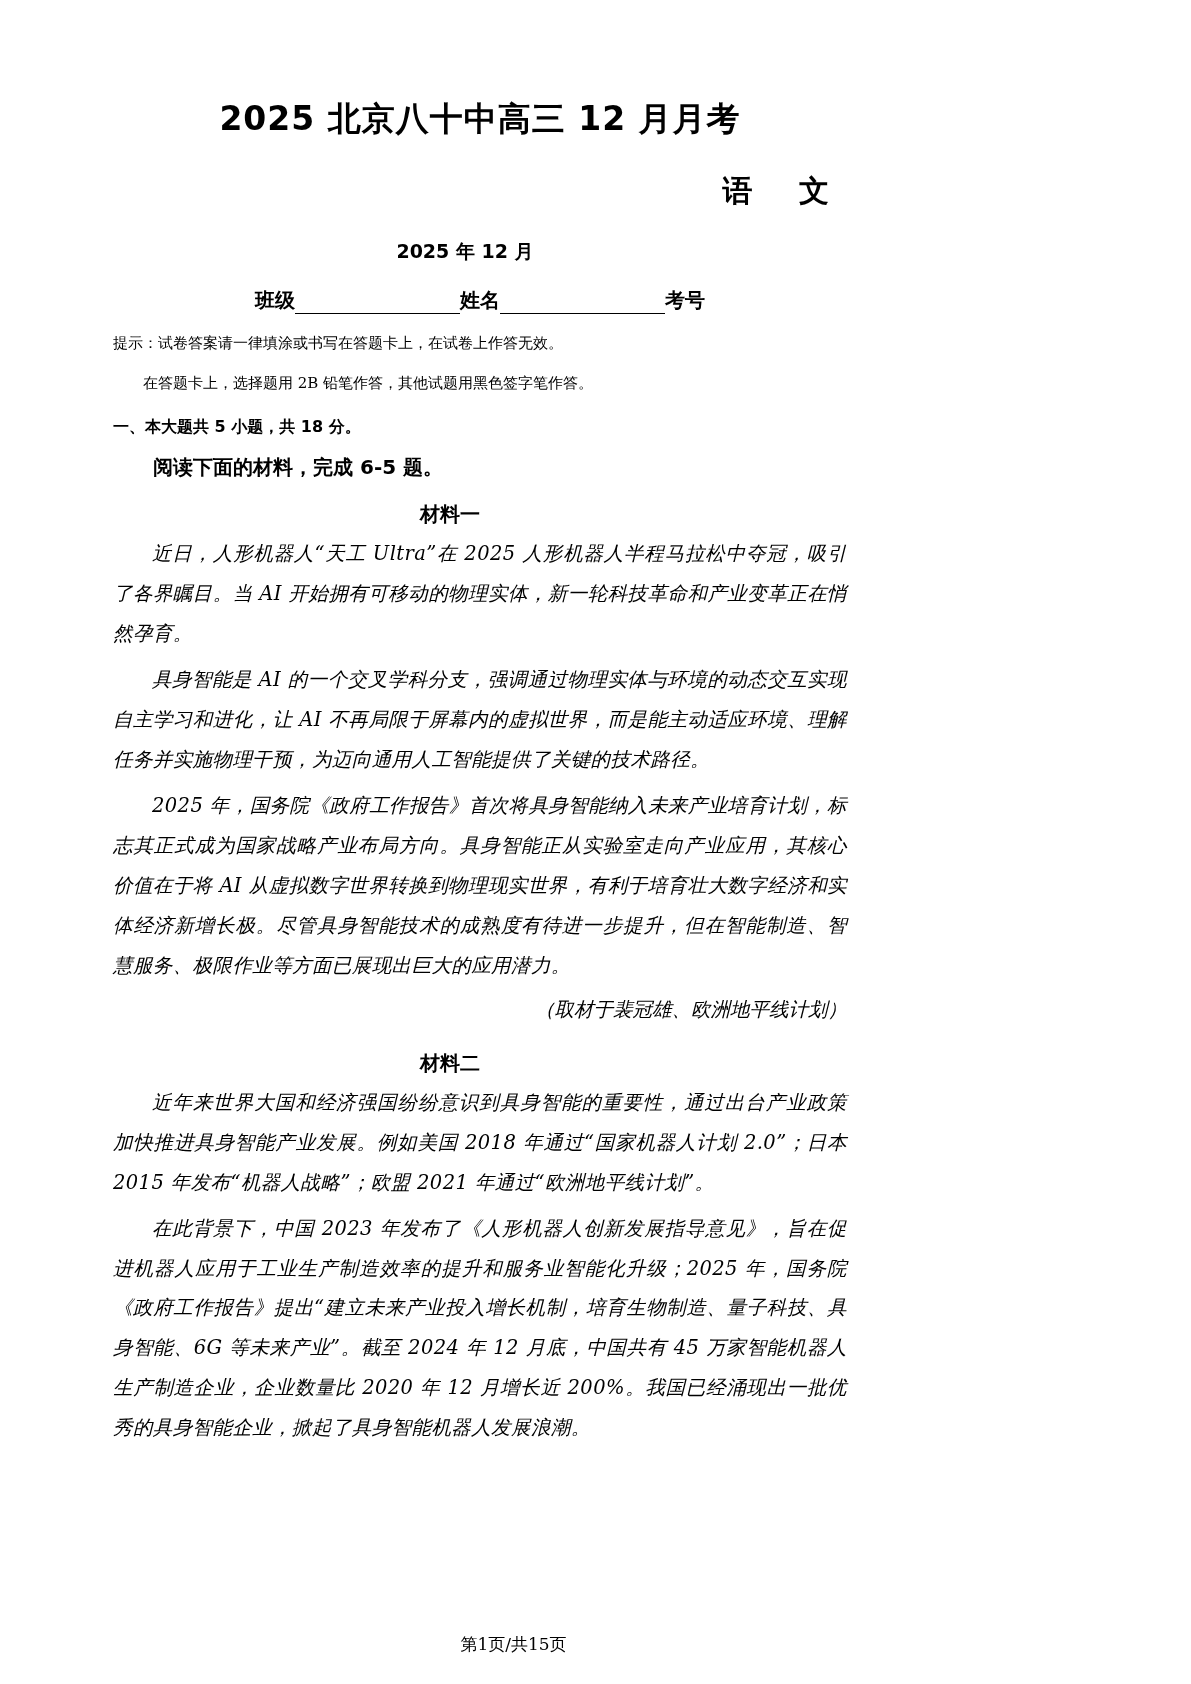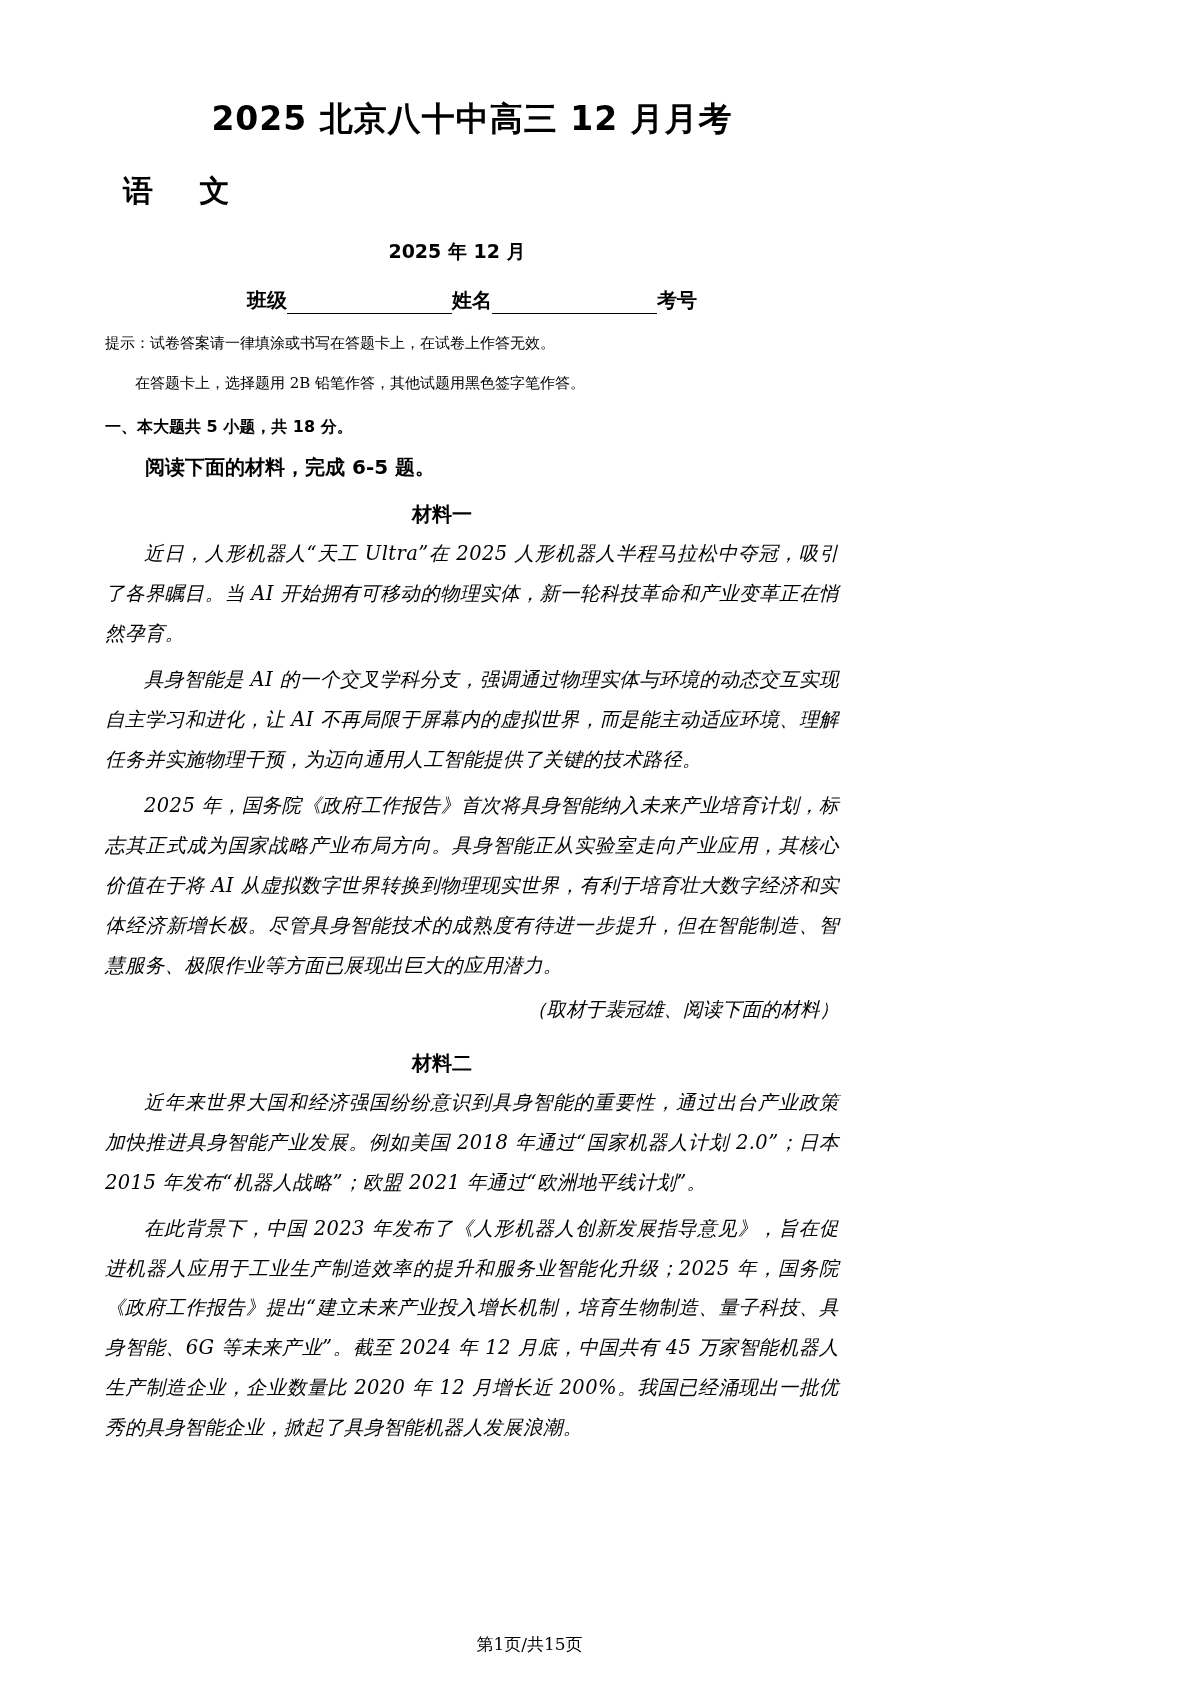--- a/index.html
+++ b/index.html
@@ -11,39 +11,39 @@
     width: 1191px;
     height: 1684px;
     position: relative;
     font-family: "DejaVu Serif", "Liberation Serif", serif;
     color: #000000;
     overflow: hidden;
   }
 
   .page {
     position: absolute;
-    left: 0; top: 0;
+    left: 8px; top: 0;
     width: 944px;
     height: 1684px;
     box-sizing: border-box;
     padding: 58px 105px 0 105px;
   }
 
   
   .doc-title {
     text-align: center;
     font-family: "DejaVu Sans", "Liberation Sans", sans-serif;
     font-size: 33px;
     font-weight: 700;
     letter-spacing: 1px;
     margin: 36px 0 0 0;
     line-height: 1.5;
   }
   .subject-title {
-    text-align: left;
+    text-align: right;
     font-family: "DejaVu Sans", "Liberation Sans", sans-serif;
     font-size: 30px;
     font-weight: 700;
     letter-spacing: 18px;
     margin: 24px 0 0 0;
     line-height: 1.5;
     padding-left: 18px;
   }
   .exam-date {
     text-align: center;
@@ -127,21 +127,21 @@
     line-height: 2.05;
     margin: 4px 0 0 0;
     text-align: right;
     font-family: "DejaVu Serif", "Liberation Serif", serif;
     font-style: italic;
   }
 
   
   .page-footer {
     position: absolute;
-    left: 16px;
+    left: 0;
     bottom: 28px;
     width: 1027px;
     text-align: center;
     font-size: 17px;
     font-family: "DejaVu Serif", "Liberation Serif", serif;
   }
 </style>
 </head>
 <body>
 
@@ -161,21 +161,21 @@
   <p class="notice">提示：试卷答案请一律填涂或书写在答题卡上，在试卷上作答无效。</p>
   <p class="notice indent">在答题卡上，选择题用 2B 铅笔作答，其他试题用黑色签字笔作答。</p>
 
   <p class="section-heading">一、本大题共 5 小题，共 18 分。</p>
   <p class="prompt-line">阅读下面的材料，完成 6-5 题。</p>
 
   <p class="material-label">材料一</p>
   <p class="body-para">近日，人形机器人“天工 Ultra”在 2025 人形机器人半程马拉松中夺冠，吸引了各界瞩目。当 AI 开始拥有可移动的物理实体，新一轮科技革命和产业变革正在悄然孕育。</p>
   <p class="body-para">具身智能是 AI 的一个交叉学科分支，强调通过物理实体与环境的动态交互实现自主学习和进化，让 AI 不再局限于屏幕内的虚拟世界，而是能主动适应环境、理解任务并实施物理干预，为迈向通用人工智能提供了关键的技术路径。</p>
   <p class="body-para">2025 年，国务院《政府工作报告》首次将具身智能纳入未来产业培育计划，标志其正式成为国家战略产业布局方向。具身智能正从实验室走向产业应用，其核心价值在于将 AI 从虚拟数字世界转换到物理现实世界，有利于培育壮大数字经济和实体经济新增长极。尽管具身智能技术的成熟度有待进一步提升，但在智能制造、智慧服务、极限作业等方面已展现出巨大的应用潜力。</p>
-  <p class="attribution">（取材于裴冠雄、阅读下面的材料）</p>
+  <p class="attribution">（取材于裴冠雄、欧洲地平线计划）</p>
 
   <p class="material-label">材料二</p>
   <p class="body-para">近年来世界大国和经济强国纷纷意识到具身智能的重要性，通过出台产业政策加快推进具身智能产业发展。例如美国 2018 年通过“国家机器人计划 2.0”；日本 2015 年发布“机器人战略”；欧盟 2021 年通过“欧洲地平线计划”。</p>
   <p class="body-para">在此背景下，中国 2023 年发布了《人形机器人创新发展指导意见》，旨在促进机器人应用于工业生产制造效率的提升和服务业智能化升级；2025 年，国务院《政府工作报告》提出“建立未来产业投入增长机制，培育生物制造、量子科技、具身智能、6G 等未来产业”。截至 2024 年 12 月底，中国共有 45 万家智能机器人生产制造企业，企业数量比 2020 年 12 月增长近 200%。我国已经涌现出一批优秀的具身智能企业，掀起了具身智能机器人发展浪潮。</p>
 
 </div>
 
 <div class="page-footer">第1页/共15页</div>
 
 </body></html>

